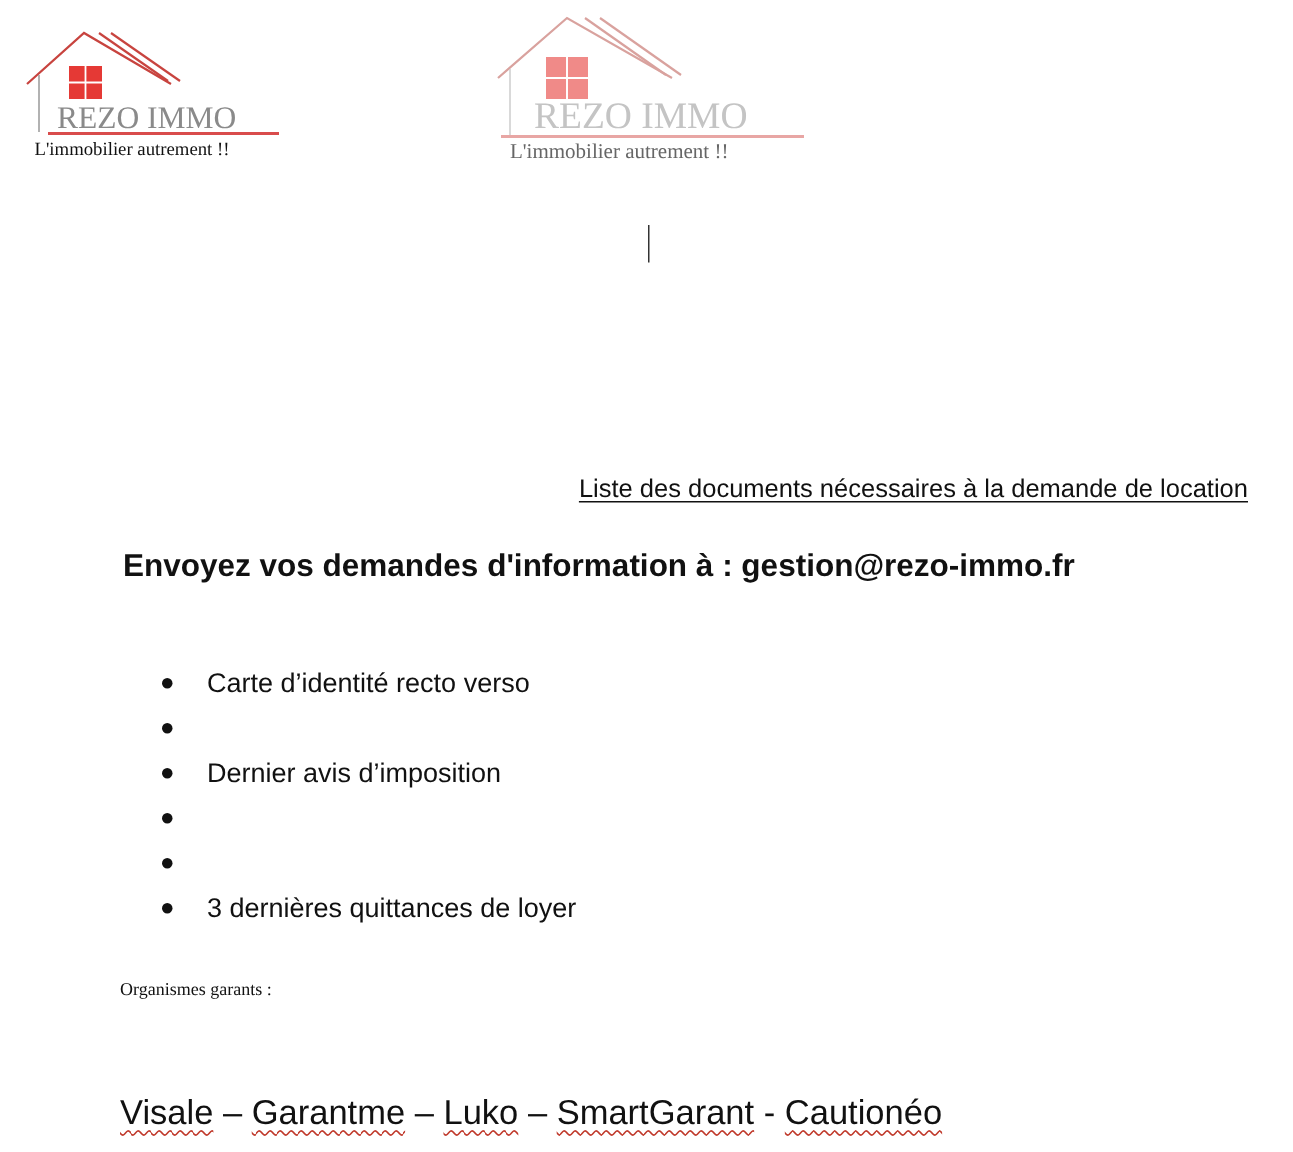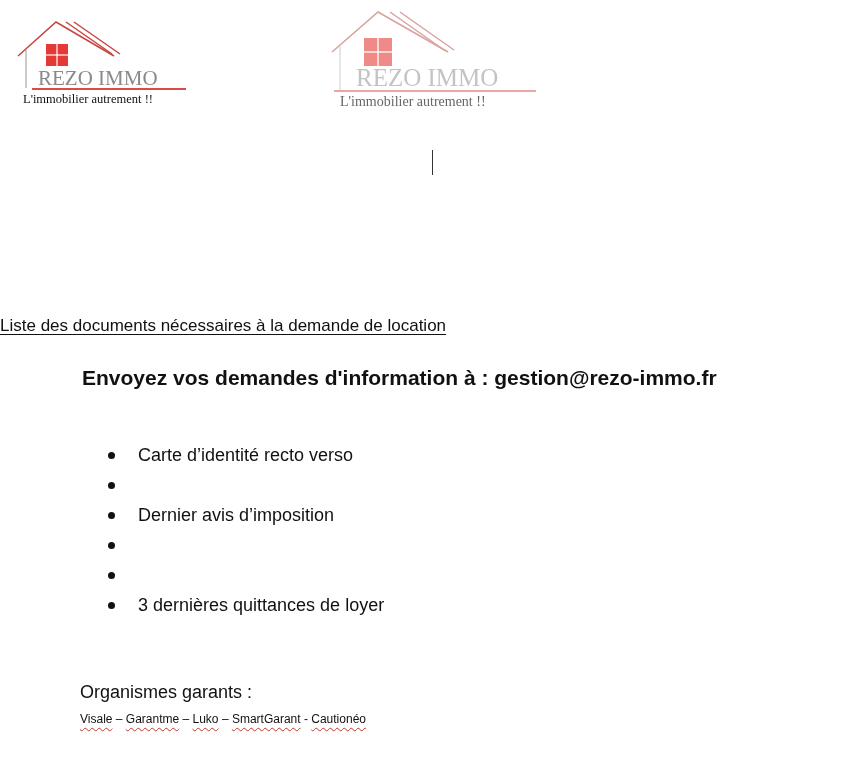--- a/index.html
+++ b/index.html
@@ -8,31 +8,31 @@
     font-family: "Liberation Sans", sans-serif; color: #111;
   }
   .logo { position: absolute; }
   .logo svg { display: block; }
   .logo-text {
     position: absolute; font-family: "Liberation Serif", serif; font-weight: normal;
     white-space: nowrap;
   }
   .cursor { position: absolute; left: 432px; top: 150px; width: 1px; height: 25px; background: #333; }
   .title {
-    position: absolute; left: 0; width: 832px; top: 316px; text-align: left;
+    position: absolute; left: 0; width: 832px; top: 316px; text-align: right;
     font-size: 17px; text-decoration: underline; text-underline-offset: 3px;
   }
   .contact {
     position: absolute; left: 82px; top: 366px; font-size: 21px; font-weight: bold;
   }
   .list { position: absolute; left: 106px; top: 440px; margin: 0; padding: 0; list-style: none; }
   .list li { height: 30px; font-size: 18px; display: flex; align-items: center; text-align: right; }
   .bullet { display: inline-block; width: 7px; height: 7px; border-radius: 50%; background: #111; margin-right: 23px; margin-left: 2px; }
-  .garants-label { position: absolute; left: 80px; top: 682px; font-size: 18px; }
-  .garants { position: absolute; left: 80px; top: 712px; font-size: 12px; white-space: pre; }
+  .garants-label { position: absolute; left: 80px; top: 652px; font-size: 12px; font-family: Liberation Serif, serif; }
+  .garants { position: absolute; left: 80px; top: 728px; font-size: 23px; white-space: pre; }
   .squiggle {
     text-decoration: underline wavy #c0392b; text-decoration-thickness: 1px; text-underline-offset: 4px;
   }
 </style>
 </head>
 <body>
 
 <div class="logo" style="left:14px; top:16px;">
   <svg width="175" height="92" viewBox="0 0 175 92">
     <polyline points="4,40 42,6 100,40" fill="none" stroke="#c8443f" stroke-width="1.5"></polyline>

